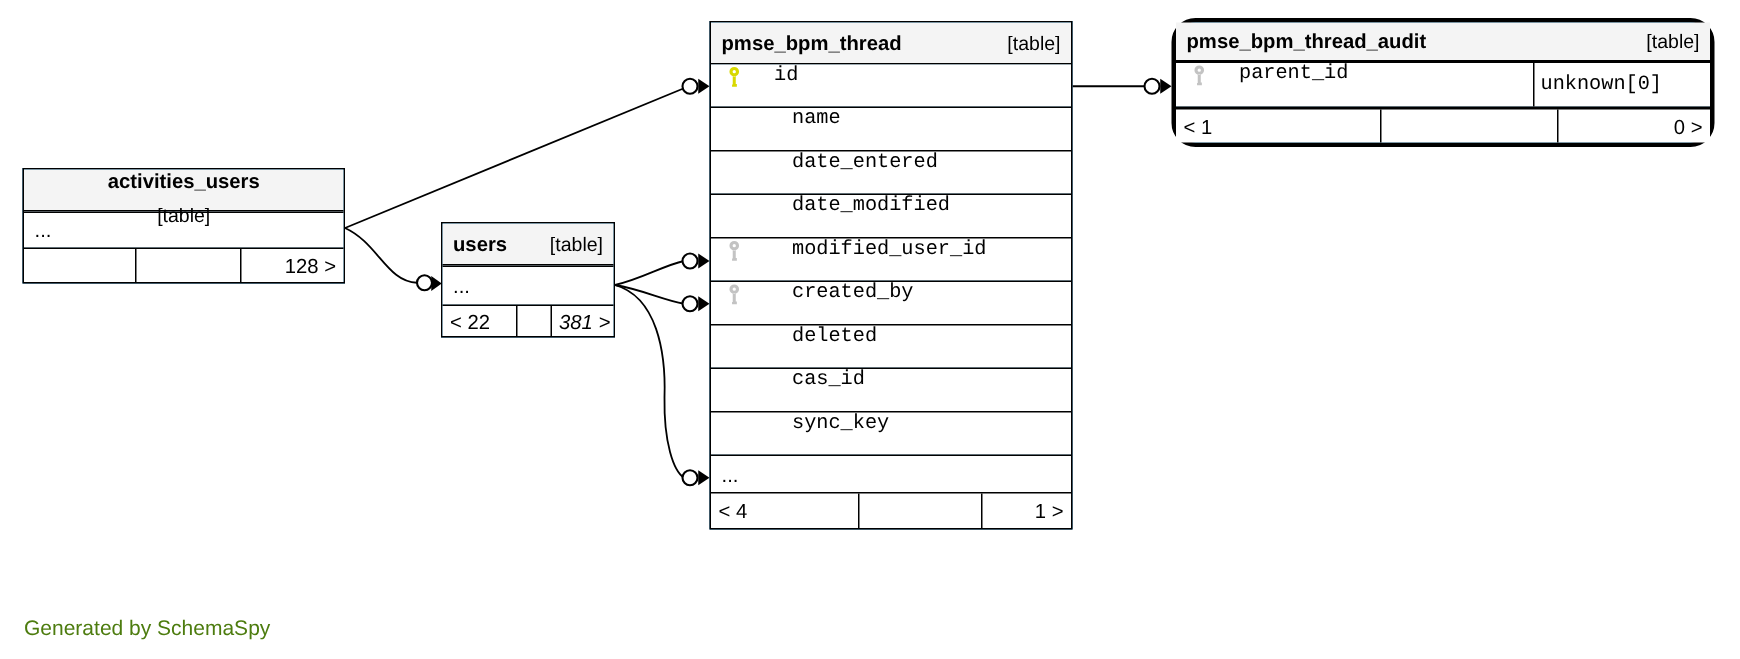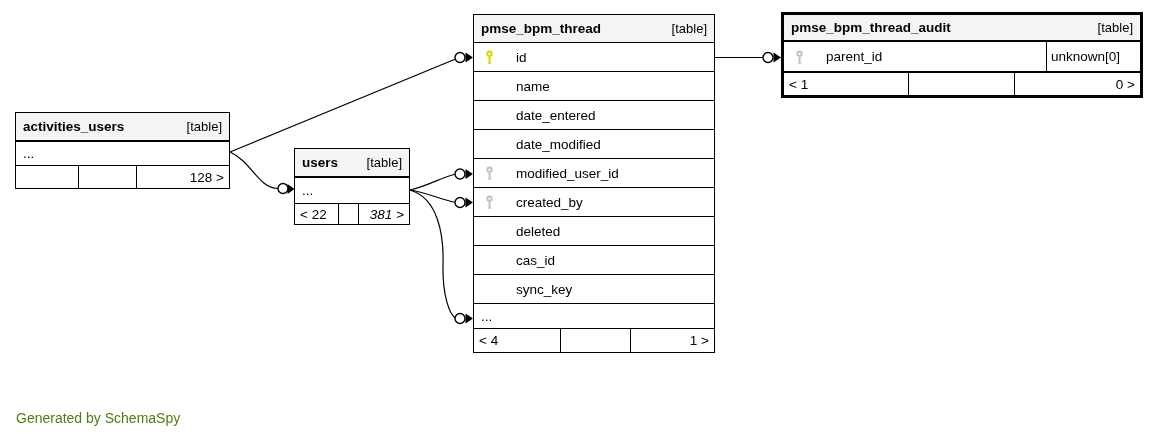--- a/index.html
+++ b/index.html
@@ -15,24 +15,24 @@
     font-size:13.5px;
   }
   .tbl-header {
     display:flex; justify-content:space-between; align-items:center;
     background:#f4f4f4; border-bottom:1px solid #000;
     padding:0 7px; box-sizing:border-box; gap:8px;
   }
   .tbl-name { font-weight:bold; white-space:nowrap; }
   .tbl-type { font-size:13px; white-space:nowrap; }
   .col-row {
-    display:flex; align-items:center; box-sizing:border-box;
-    padding-left:10px; background:#fff;
-  }
-  .col-row + .col-row, .ellipsis-row, .tbl-footer { border-top:1px solid #000; }
+    display:flex; align-items:flex-start; box-sizing:border-box;
+    padding-left:10px; background:#fff;font-family:Liberation Mono, monospace;
+  }
+  .col-row + .col-row, .ellipsis-row, .tbl-footer { border-top:1px solid #000;gap:12px; }
   .key-slot { width:11px; height:16px; flex:0 0 11px; }
   .col-label { margin-left:21px; white-space:nowrap; }
   .key-icon { display:block; }
   .key-icon.pk path { fill:#d9d900; }
   .key-icon.fk path { fill:#c3c3c3; }
   .ellipsis-row { display:flex; align-items:center; padding-left:7px; box-sizing:border-box; background:#fff; }
   .tbl-footer { display:flex; box-sizing:border-box; background:#fff; }
   .tbl-footer .cell {
     box-sizing:border-box; padding:0 5px; display:flex; align-items:center;
     white-space:nowrap;
@@ -84,21 +84,21 @@
       <circle cx="460" cy="57.5" r="5"></circle>
       <circle cx="283" cy="188.5" r="5"></circle>
       <circle cx="768" cy="57.5" r="5"></circle>
       <circle cx="460" cy="174" r="5"></circle>
       <circle cx="460" cy="202.5" r="5"></circle>
       <circle cx="460" cy="318.5" r="5"></circle>
     </g>
   </svg>
 
   <div class="tbl" id="tbl-activities" style="left:15px; top:112px; width:215px;">
-    <div class="tbl-header" style="height:28px;">
+    <div class="tbl-header" style="height:28px;flex-direction:column;">
       <span class="tbl-name">activities_users</span>
       <span class="tbl-type">[table]</span>
     </div>
     <div class="ellipsis-row" style="height:24px;">...</div>
     <div class="tbl-footer" style="height:23px;">
       <div class="cell" style="width:62px;"></div>
       <div class="cell" style="width:58px;"></div>
       <div class="cell right" style="flex:1;">128 &gt;</div>
     </div>
   </div>
@@ -172,33 +172,33 @@
     </div>
 
     <div class="ellipsis-row" style="height:25px;">...</div>
     <div class="tbl-footer" style="height:24px;">
       <div class="cell" style="width:86px;">&lt; 4</div>
       <div class="cell" style="width:70px;"></div>
       <div class="cell right" style="flex:1;">1 &gt;</div>
     </div>
   </div>
 
-  <div class="tbl" id="tbl-audit" style="left:781px; top:12px; width:362px;">
+  <div class="tbl" id="tbl-audit" style="left:781px; top:12px; width:362px;border-radius:16px;">
     <div class="tbl-header" style="height:27px;">
       <span class="tbl-name">pmse_bpm_thread_audit</span>
       <span class="tbl-type">[table]</span>
     </div>
     <div class="col-row" style="height:29px;">
       <span class="key-slot">
           <svg class="key-icon fk" width="11" height="16" viewBox="0 0 12 16">
             <path fill-rule="evenodd" d="M6 1 A3.5 3.5 0 1 0 6 8 A3.5 3.5 0 1 0 6 1 Z M6 3.3 A1.2 1.2 0 1 1 6 5.7 A1.2 1.2 0 1 1 6 3.3 Z M4.9 7.6 L7.1 7.6 L7.1 13.4 L7.9 13.4 L7.9 15.4 L4.4 15.4 L4.4 13.9 L4.9 13.9 Z"></path>
           </svg>
         </span>
       <span class="col-label">parent_id</span>
-      <span class="note-cell" style="width:94px;">unknown[0]</span>
+      <span class="note-cell" style="width:118px;">unknown[0]</span>
     </div>
     <div class="tbl-footer" style="height:24px;">
       <div class="cell" style="width:124px;">&lt; 1</div>
       <div class="cell" style="width:106px;"></div>
       <div class="cell right" style="flex:1;">0 &gt;</div>
     </div>
   </div>
 
   <div id="generated-note">Generated by SchemaSpy</div>
 </div>

